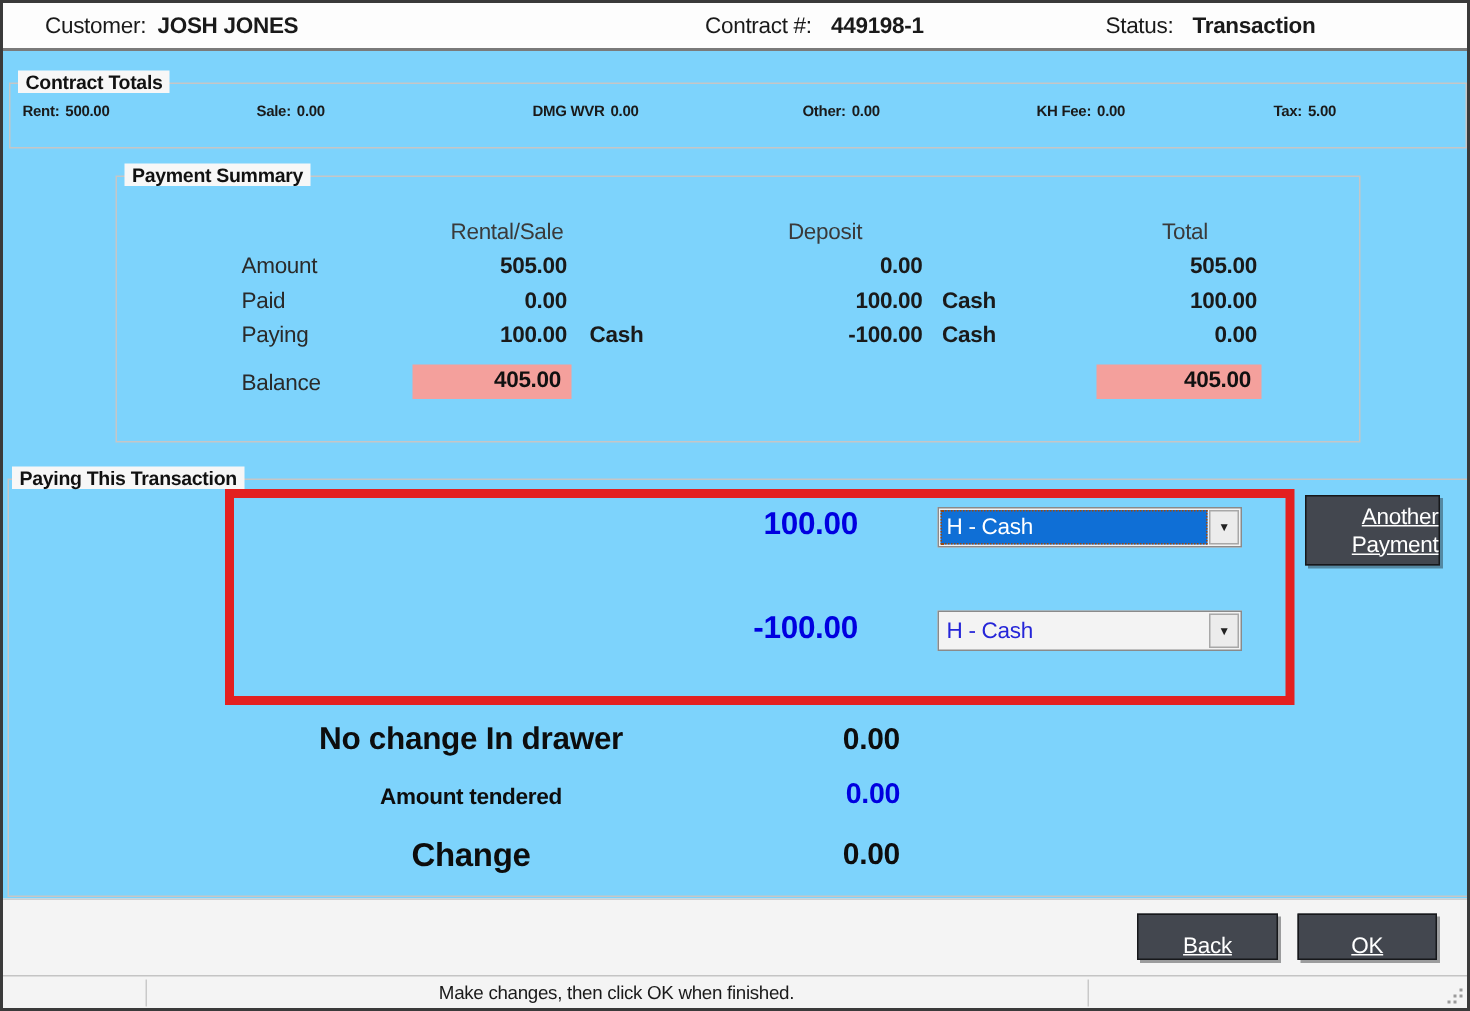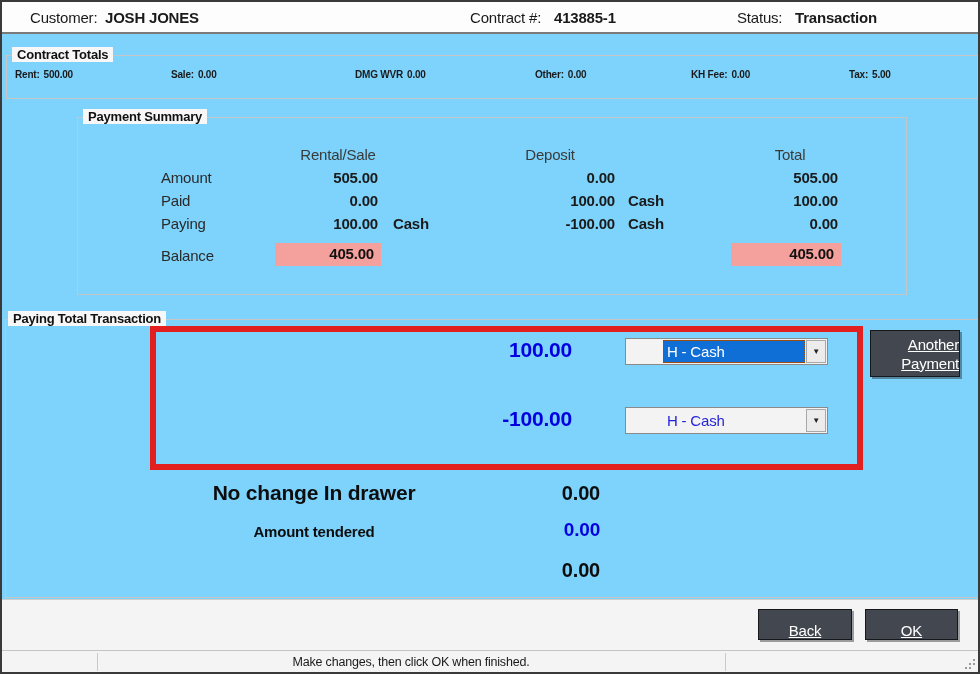--- a/index.html
+++ b/index.html
@@ -47,21 +47,21 @@
     border:6px solid #e32020; pointer-events:none; z-index:5;
   }
   
   .pay-lbl { position:absolute; width:262px; left:150px; text-align:right;
              font-size:17px; font-weight:700; color:#111; }
   .pay-val { position:absolute; left:420px; width:150px; text-align:right;
              font-size:21px; font-weight:700; color:#0000e0; }
   .dropdown {
     position:absolute; left:623px; width:203px; height:27px;
     background:#f3f3f3; border:1px solid #8a8a8a;
-    display:flex; align-items:stretch; z-index:6;padding-left:36px;
+    display:flex; align-items:stretch; z-index:6;
   }
   .dd-text { flex:1; font-size:15px; line-height:23px; padding:0 4px;
              margin:1px 0 1px 1px; overflow:hidden; white-space:nowrap; }
   .dropdown.focused .dd-text {
     background:#0f6fd6; color:#ffffff;
     outline:1px dotted #9a4a10; outline-offset:-1px;
   }
   .dropdown.normal .dd-text { color:#2525d8; }
   .dd-arrow {
     width:20px; margin:1px; background:#ececec; border:1px solid #a8a8a8;
@@ -111,21 +111,21 @@
 </style>
 </head>
 <body>
 
 <div class="window">
 
   <div class="header">
     <span class="h-lbl" style="left:28px">Customer:</span>
     <span class="h-val" style="left:103px">JOSH JONES</span>
     <span class="h-lbl" style="left:468px">Contract #:</span>
-    <span class="h-val" style="left:552px">413885-1</span>
+    <span class="h-val" style="left:552px">449198-1</span>
     <span class="h-lbl" style="left:735px">Status:</span>
     <span class="h-val" style="left:793px">Transaction</span>
   </div>
 
   <div class="groupbox gb-contract">
     <span class="gb-label">Contract Totals</span>
     <span class="ct-item" style="left:8px"><span>Rent:</span><b>500.00</b></span>
     <span class="ct-item" style="left:164px"><span>Sale:</span><b>0.00</b></span>
     <span class="ct-item" style="left:348px"><span>DMG WVR</span><b>0.00</b></span>
     <span class="ct-item" style="left:528px"><span>Other:</span><b>0.00</b></span>
@@ -157,21 +157,21 @@
     <span class="ps-cell ps-val" style="left:417px;top:97px;width:120px">-100.00</span>
     <span class="ps-cell ps-cash" style="left:550px;top:97px">Cash</span>
     <span class="ps-cell ps-val" style="left:640px;top:97px;width:120px">0.00</span>
 
     <span class="ps-cell ps-rowlbl" style="left:83px;top:129px">Balance</span>
     <span class="balance-cell" style="left:197px;top:125px;width:106px">405.00</span>
     <span class="balance-cell" style="left:653px;top:125px;width:110px">405.00</span>
   </div>
 
   <div class="groupbox gb-paying">
-    <span class="gb-label" style="left:2px">Paying Total Transaction</span>
+    <span class="gb-label" style="left:2px">Paying This Transaction</span>
   </div>
 
   <div class="red-rect"></div>
 
   <span class="pay-val" style="top:336px">100.00</span>
   <div class="dropdown focused" style="top:336px">
     <span class="dd-text">H - Cash</span>
     <span class="dd-arrow">▼</span>
   </div>
 
@@ -183,20 +183,21 @@
   <span class="pay-val" style="top:405px">-100.00</span>
   <div class="dropdown normal" style="top:405px">
     <span class="dd-text">H - Cash</span>
     <span class="dd-arrow">▼</span>
   </div>
 
   <span class="tot-lbl t-drawer-l">No change In drawer</span>
   <span class="tot-val t-drawer-v">0.00</span>
   <span class="tot-lbl t-tender-l">Amount tendered</span>
   <span class="tot-val t-tender-v">0.00</span>
+  <span class="tot-lbl t-change-l">Change</span>
   <span class="tot-val t-change-v">0.00</span>
 
   <div class="footer"></div>
   <div class="dark-btn btn-back">Back</div>
   <div class="dark-btn btn-ok">OK</div>
 
   <div class="statusbar">
     <div class="sb-sep sb-sep1"></div>
     <div class="sb-sep sb-sep2"></div>
     <span class="sb-msg">Make changes, then click OK when finished.</span>

